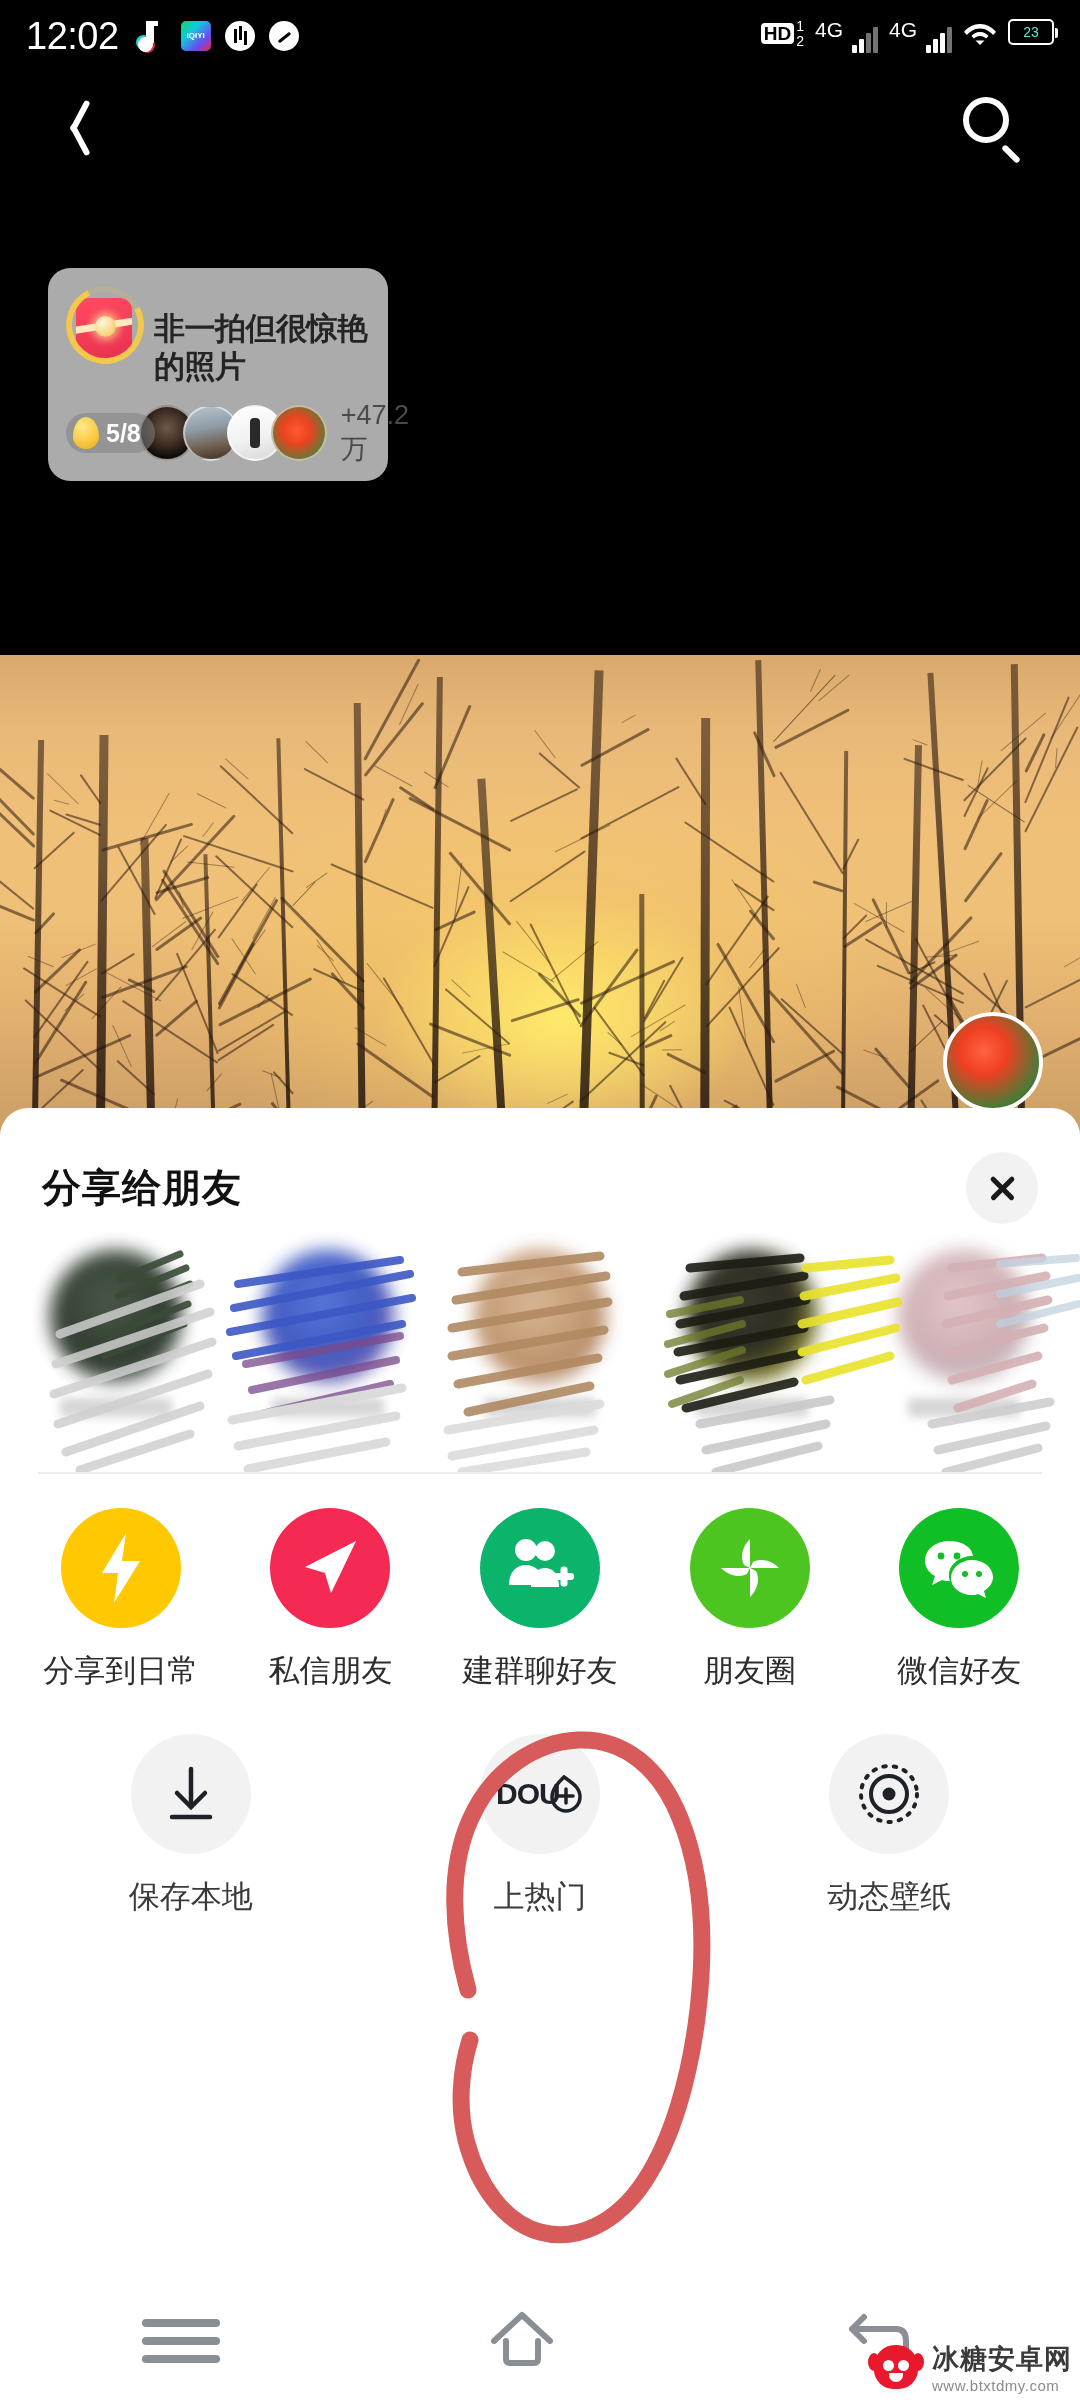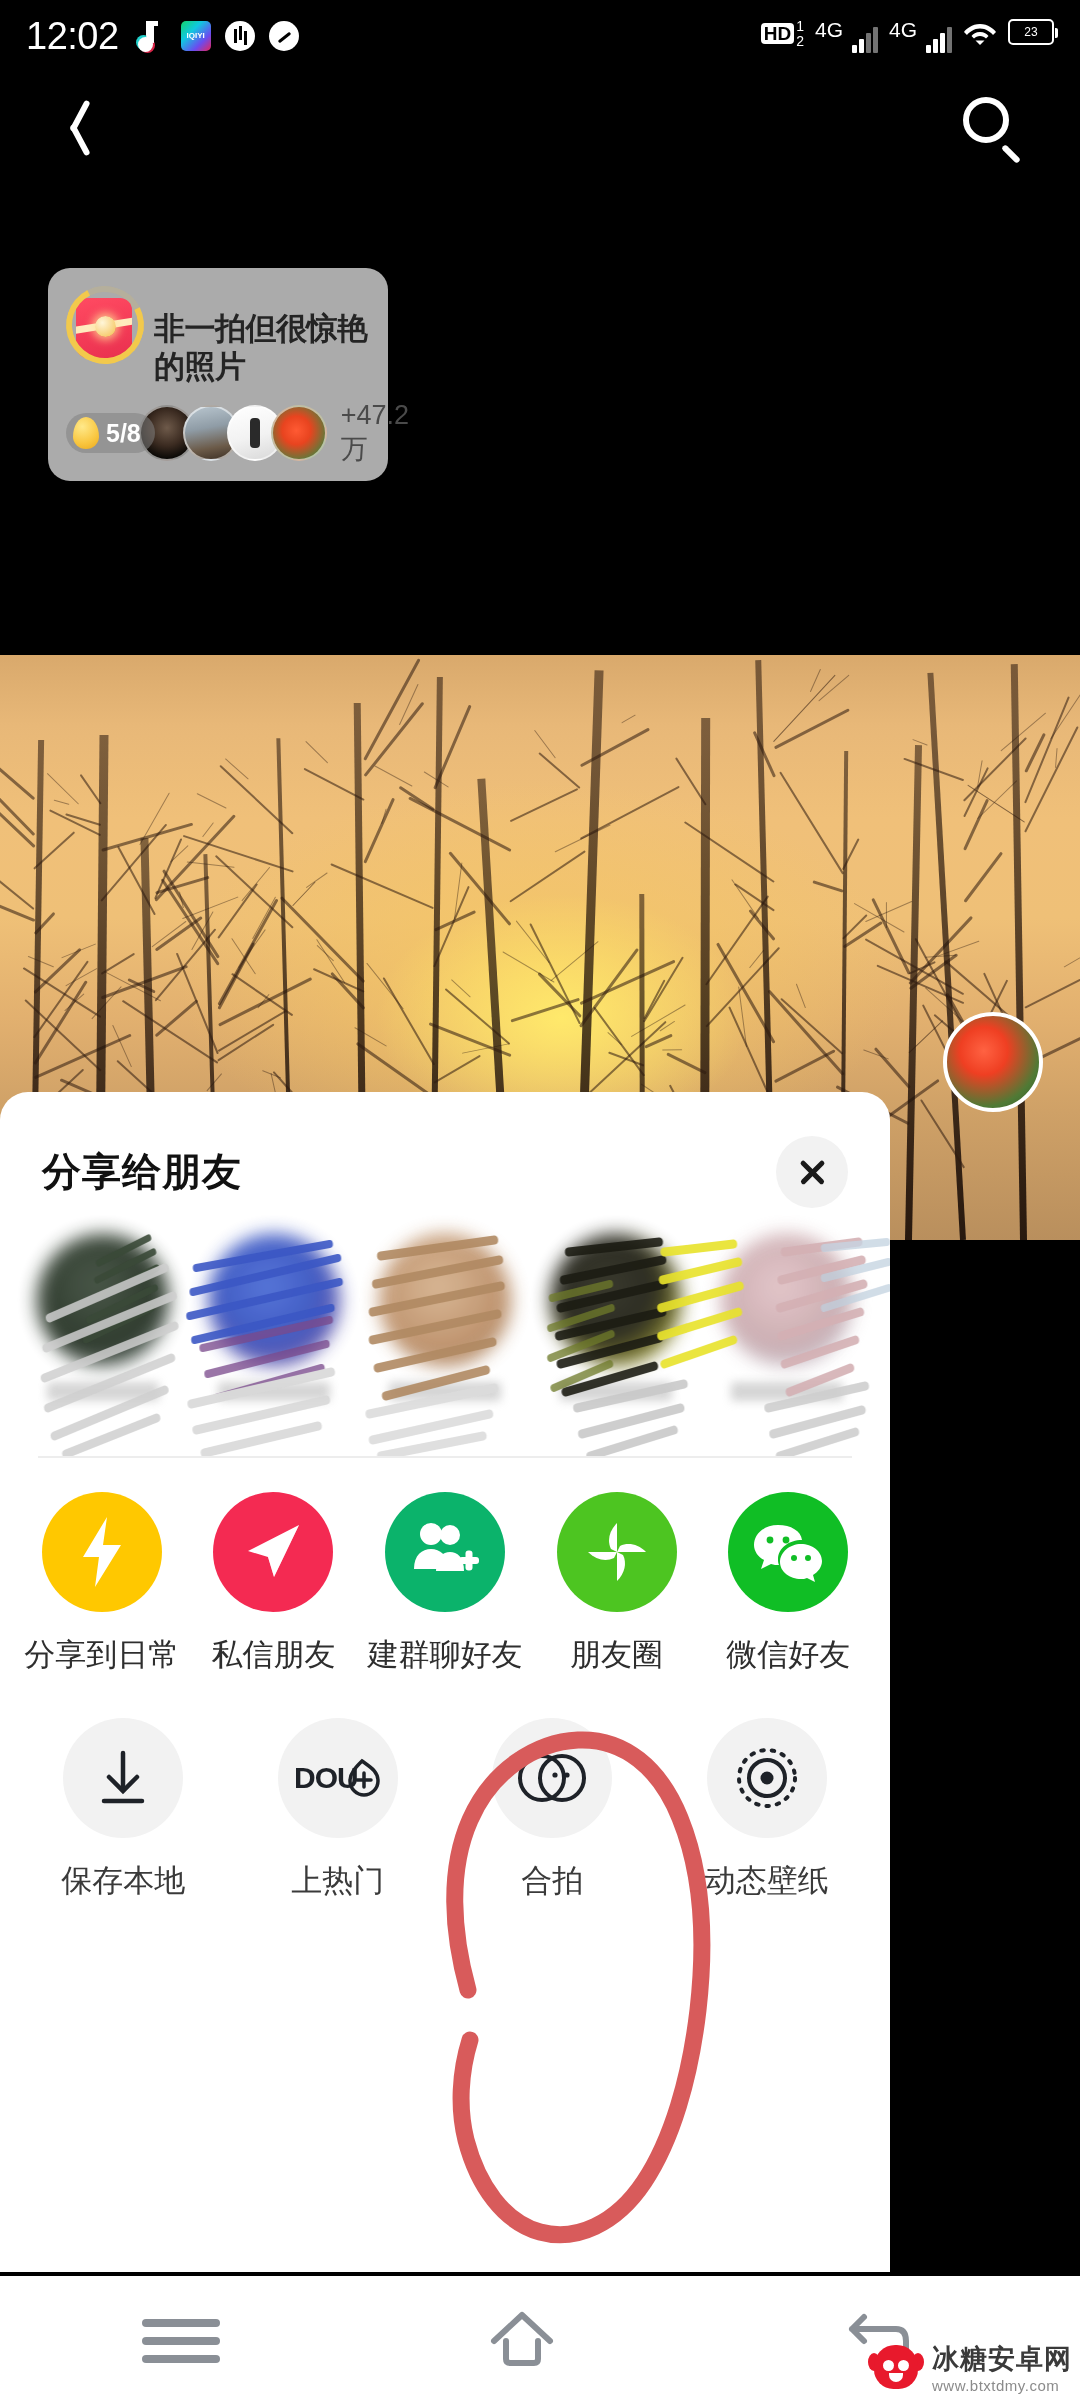--- a/index.html
+++ b/index.html
@@ -86,21 +86,21 @@
   .ic-wifi{ width:34px; height:26px; position:relative; }
   .ic-wifi svg{ position:absolute; left:0; top:0; }
   .ic-batt{
     width:46px; height:26px; border:2.5px solid #fff; border-radius:5px;
     display:flex; align-items:center; justify-content:center; position:relative;
   }
   .ic-batt:after{
     content:""; position:absolute; right:-6px; top:7px; width:3px; height:10px;
     background:#fff; border-radius:0 2px 2px 0;
   }
-  .ic-batt span{ font-size:12px; color:#ffffff; line-height:1; }
+  .ic-batt span{ font-size:14px; color:#5eead4; line-height:1; }
 
   
   .topnav{
     position:absolute; top:72px; left:0; width:1080px; height:110px;
     display:flex; align-items:center; justify-content:space-between;
     padding:0 55px; z-index:50;
   }
   .nav-back{ width:56px; height:62px; position:relative; cursor:pointer; }
   .nav-back:before,.nav-back:after{
     content:""; position:absolute; left:14px; width:6px; height:34px;
@@ -229,21 +229,21 @@
   
   .video-avatar{
     position:absolute; right:37px; top:1012px; width:100px; height:100px;
     border-radius:50%; border:4px solid #fff; z-index:25;
     background:radial-gradient(circle at 40% 38%, #ff6242 0%, #ef3f22 30%, #4f7a35 70%, #35582a 100%);
     overflow:hidden;
   }
 
   
   .sheet{
-    position:absolute; left:0; bottom:128px; width:890px; height:1180px;
+    position:absolute; left:0; bottom:112px; width:1080px; height:1180px;
     background:#fff; border-radius:28px 28px 0 0; z-index:40;
   }
   .sheet-head{
     display:flex; align-items:center; justify-content:space-between;
     padding:44px 42px 0 42px;
   }
   .sheet-title{ font-size:39px; color:#111; font-weight:700; letter-spacing:1px; }
   .sheet-close{
     width:72px; height:72px; border-radius:50%; background:#f2f2f2;
     position:relative; cursor:pointer;
@@ -858,31 +858,20 @@
         <div class="aic grey">
           <svg width="92" height="46" viewBox="0 0 92 46">
             <text x="2" y="33" font-family="Liberation Sans, sans-serif" font-size="30" font-weight="bold" fill="#1e2228" letter-spacing="-1">DOU</text>
             <path d="M70 6 C78 12 86 16 86 26 C86 34 79 40 72 40 C65 40 58 34 58 26 C58 18 64 12 70 6 Z" fill="none" stroke="#1e2228" stroke-width="3.5"></path>
             <path d="M72 18 L72 32 M65 25 L79 25" stroke="#1e2228" stroke-width="3.5" stroke-linecap="round"></path>
           </svg>
         </div>
         <div class="alabel grey">上热门</div>
       </div>
 
-      <div class="aitem">
-        <div class="aic grey">
-          <svg width="70" height="54" viewBox="0 0 70 54" fill="none" stroke="#1e2228" stroke-width="4">
-            <circle cx="25" cy="27" r="22"></circle>
-            <circle cx="45" cy="27" r="22"></circle>
-            <circle cx="38" cy="24" r="2.6" fill="#1e2228" stroke="none"></circle>
-            <circle cx="50" cy="24" r="2.6" fill="#1e2228" stroke="none"></circle>
-          </svg>
-        </div>
-        <div class="alabel grey">合拍</div>
-      </div>
 
       <div class="aitem">
         <div class="aic grey">
           <svg width="66" height="66" viewBox="0 0 66 66" fill="none" stroke="#1e2228">
             <circle cx="33" cy="33" r="18" stroke-width="4"></circle>
             <circle cx="33" cy="33" r="6.5" fill="#1e2228" stroke="none"></circle>
             <circle cx="33" cy="33" r="28" stroke-width="4" stroke-dasharray="2.5 8" stroke-linecap="round"></circle>
           </svg>
         </div>
         <div class="alabel grey">动态壁纸</div>

